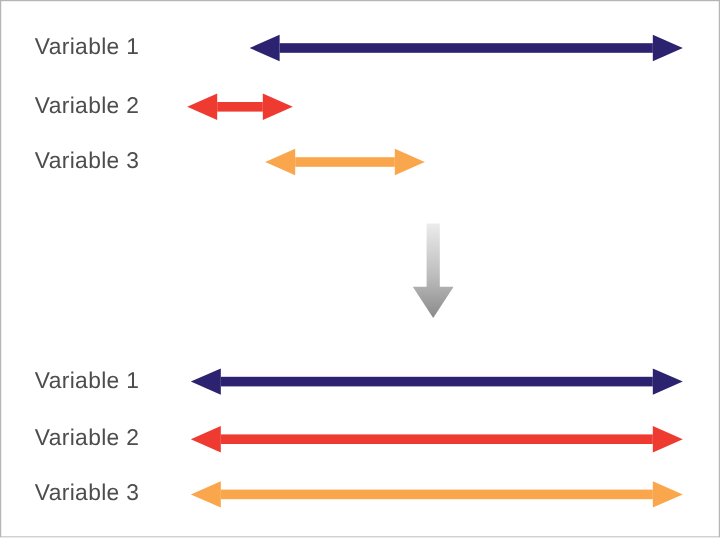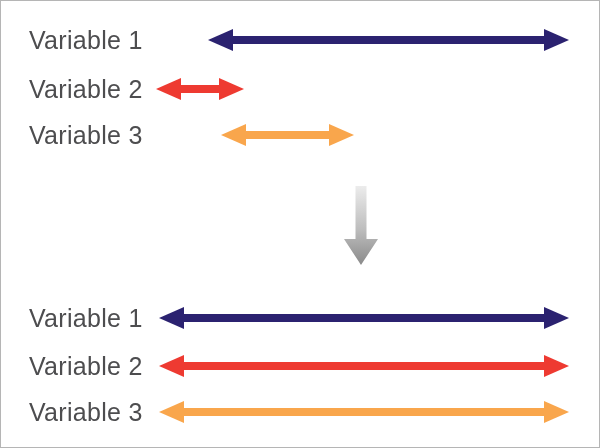--- a/index.html
+++ b/index.html
@@ -15,21 +15,21 @@
     border: 1px solid #b5b5b5;
     background: #ffffff;
     overflow: hidden;
     font-family: "Liberation Sans", sans-serif;
   }
   .var-label {
     position: absolute;
     left: 28px;
     height: 24px;
     line-height: 24px;
-    font-size: 25px;
+    font-size: 19px;
     font-weight: 400;
     color: #4d4d4f;
     letter-spacing: 0.3px;
     white-space: nowrap;
     user-select: none;
   }
   .range-arrow {
     position: absolute;
     height: 22px;
     display: flex;

